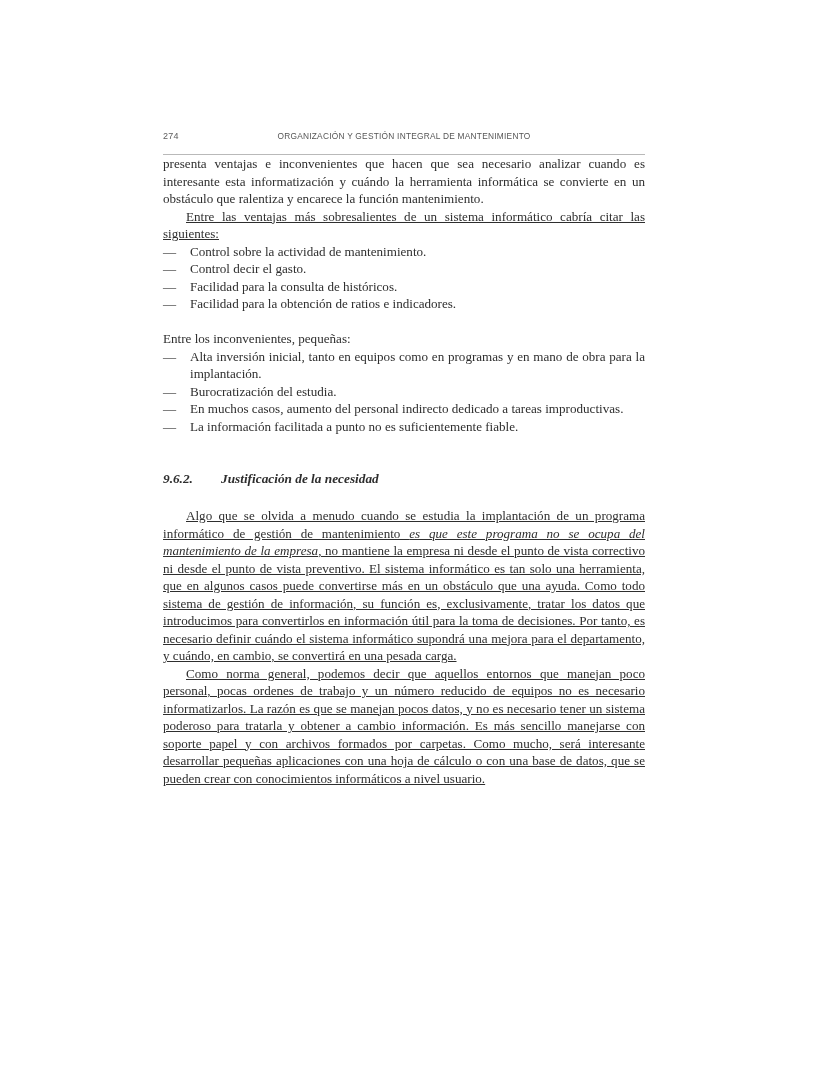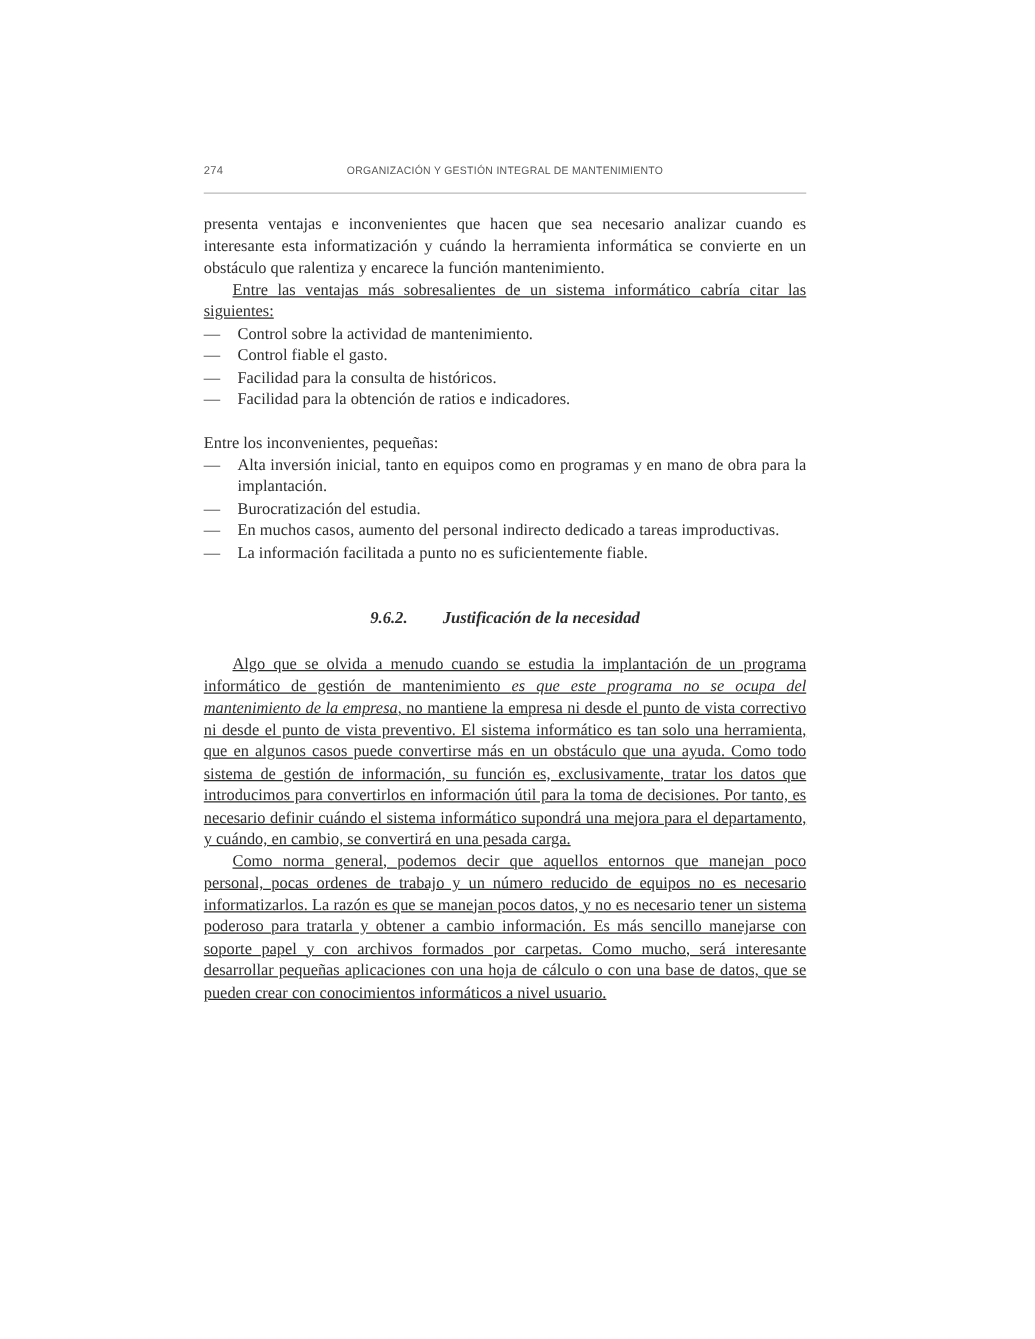--- a/index.html
+++ b/index.html
@@ -58,21 +58,20 @@
   }
   .rule {
     height: 1px;
     background: #b9b9b9;
     margin-top: 4px;
     width: 482px;
   }
 
   
   .body {
-    margin-top: 15px;
     font-size: 13.1px;
     line-height: 17.5px;
     text-align: justify;
     text-justify: inter-word;
   }
   p {
     margin: 0;
   }
   p.indent {
     text-indent: 23px;
@@ -112,21 +111,20 @@
 
   
   .section-head {
     margin-top: 35px;
     font-weight: bold;
     font-style: italic;
     font-size: 13.3px;
     line-height: 18px;
     display: flex;
     align-items: baseline;
-    justify-content: center;
   }
   .section-num {
     width: 58px;
     flex: 0 0 58px;
     white-space: nowrap;
   }
   .section-title {
     white-space: nowrap;
   }
 
@@ -149,21 +147,21 @@
 
       <p class="noindent">presenta ventajas e inconvenientes que hacen que sea necesario analizar cuando es interesante esta informatización y cuándo la herramienta informática se convierte en un obstáculo que ralentiza y encarece la función mantenimiento.</p>
 
       <p class="indent">Entre las ventajas más sobresalientes de un sistema informático cabría citar las siguientes:</p>
 
       <ul class="dashlist list-block-1">
         <li>
           <span class="dash">—</span><span>Control sobre la actividad de mantenimiento.</span>
         </li>
         <li>
-          <span class="dash">—</span><span>Control fiable el gasto.</span>
+          <span class="dash">—</span><span>Control decir el gasto.</span>
         </li>
         <li>
           <span class="dash">—</span><span>Facilidad para la consulta de históricos.</span>
         </li>
         <li>
           <span class="dash">—</span><span>Facilidad para la obtención de ratios e indicadores.</span>
         </li>
       </ul>
 
       <p class="noindent interlude">Entre los inconvenientes, pequeñas:</p>

